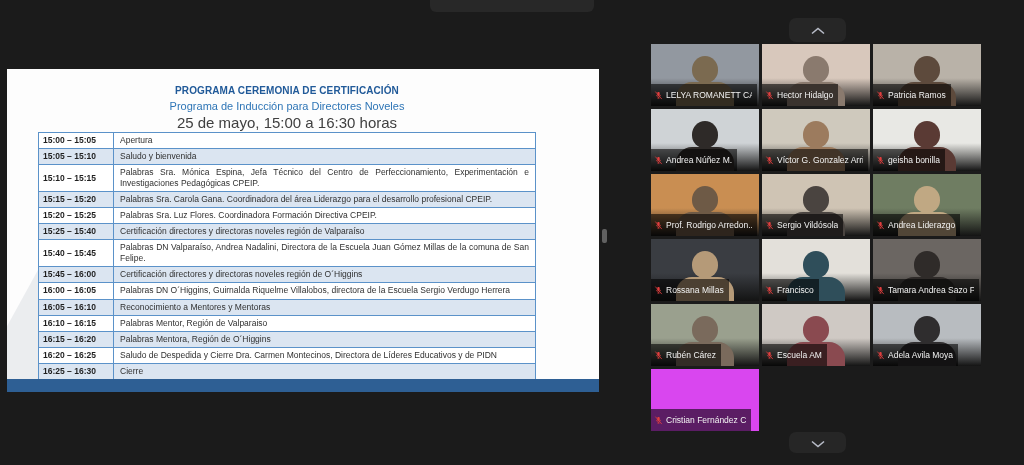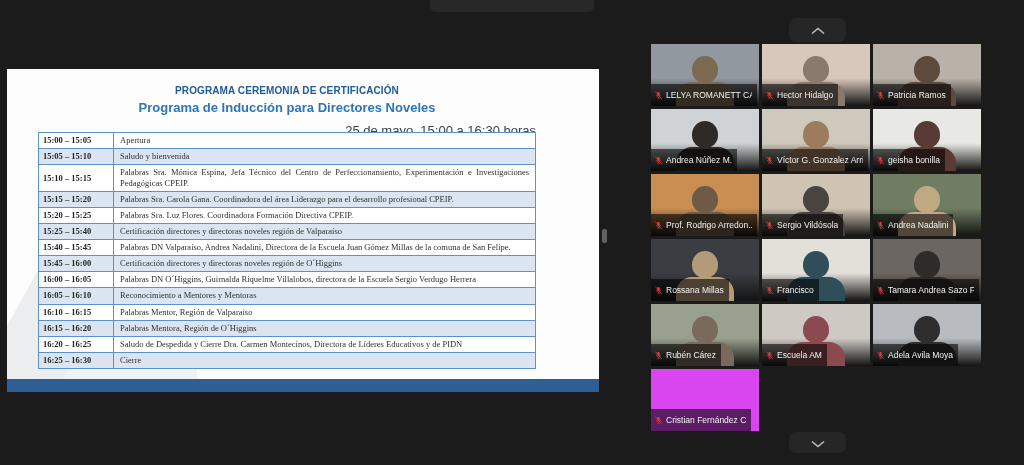--- a/index.html
+++ b/index.html
@@ -19,27 +19,27 @@
     pointer-events:none; opacity:.22; overflow:hidden; }
   .watermark .tri1 { position:absolute; left:-40px; bottom:-20px; width:0; height:0;
     border-left:110px solid transparent; border-right:110px solid transparent;
     border-bottom:200px solid #aeb6c2; }
   .watermark .tri2 { position:absolute; left:40px; bottom:-30px; width:0; height:0;
     border-left:90px solid transparent; border-right:90px solid transparent;
     border-bottom:170px solid #c6ccd6; }
 
   .slide-titles { position:absolute; left:31px; top:16px; width:498px; text-align:center; }
   .doc-title1 { font-size:10px; font-weight:bold; color:#215a99; letter-spacing:.1px; }
-  .doc-title2 { font-size:13px; font-weight:bold; color:#2e75b6; margin-top:4px; }
-  .doc-subtitle { font-size:13px; color:#404040; margin-top:8px;text-align:right; }
+  .doc-title2 { font-size:11px; font-weight:normal; color:#2e75b6; margin-top:4px; }
+  .doc-subtitle { font-size:15px; color:#404040; margin-top:2px; }
 
   table.schedule { position:absolute; left:31px; top:63px; width:498px;
     border-collapse:collapse; table-layout:fixed; }
   table.schedule td { border:1px solid #5b92c9; vertical-align:middle;
-    font-size:8.5px; color:#303030; padding:2px 6px; line-height:1.3;font-family:Liberation Serif, serif; }
+    font-size:8.5px; color:#303030; padding:2px 6px; line-height:1.3; }
   table.schedule td.time { width:75px; font-weight:bold; color:#1f1f1f; padding-left:4px; }
   table.schedule td.activity { text-align:justify; }
   table.schedule tr.alt td { background:#dbe5f1;margin-left:36px; }
   table.schedule tr td { background:#ffffff; }
   table.schedule tr.alt td { background:#dbe5f1; }
 
   .doc-scrollbar { position:absolute; left:602px; top:229px; width:5px; height:14px;
     background:#616161; border-radius:2px; }
 
   
@@ -292,21 +292,21 @@
     <div class="torso"></div>
     <div class="name-tag">
       <span>
         <svg width="9" height="9" viewBox="0 0 12 12">
           <path d="M6 1.2c-.9 0-1.6.7-1.6 1.6v2.4c0 .9.7 1.6 1.6 1.6s1.6-.7 1.6-1.6V2.8C7.6 1.9 6.9 1.2 6 1.2z" fill="#e03e3e"></path>
           <path d="M3.2 5.2c0 1.5 1.2 2.8 2.8 2.8s2.8-1.3 2.8-2.8" stroke="#e03e3e" fill="none" stroke-width="0.9"></path>
           <path d="M6 8v1.6M4.6 9.6h2.8" stroke="#e03e3e" stroke-width="0.9"></path>
           <path d="M1.8 0.8l8.6 10" stroke="#e03e3e" stroke-width="1.1"></path>
         </svg>
       </span>
-      <span class="nm">Andrea Nadalini</span>
+      <span class="nm">Andrea Liderazgo</span>
     </div>
   </div>
 
   <div class="tile" style="--bg: #3a3d42; --fg: #b59a78;">
     <div class="head"></div>
     <div class="torso"></div>
     <div class="name-tag">
       <span>
         <svg width="9" height="9" viewBox="0 0 12 12">
           <path d="M6 1.2c-.9 0-1.6.7-1.6 1.6v2.4c0 .9.7 1.6 1.6 1.6s1.6-.7 1.6-1.6V2.8C7.6 1.9 6.9 1.2 6 1.2z" fill="#e03e3e"></path>

